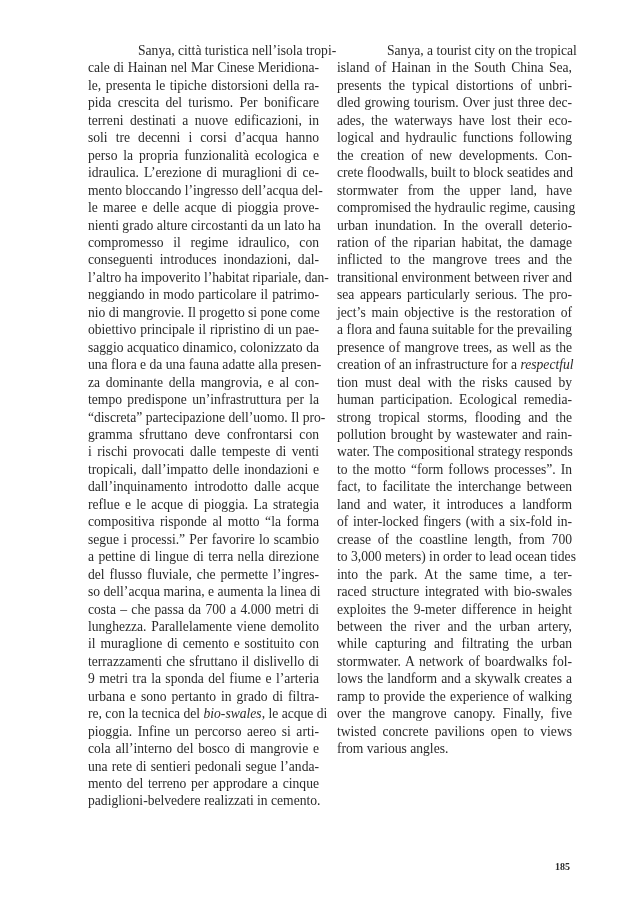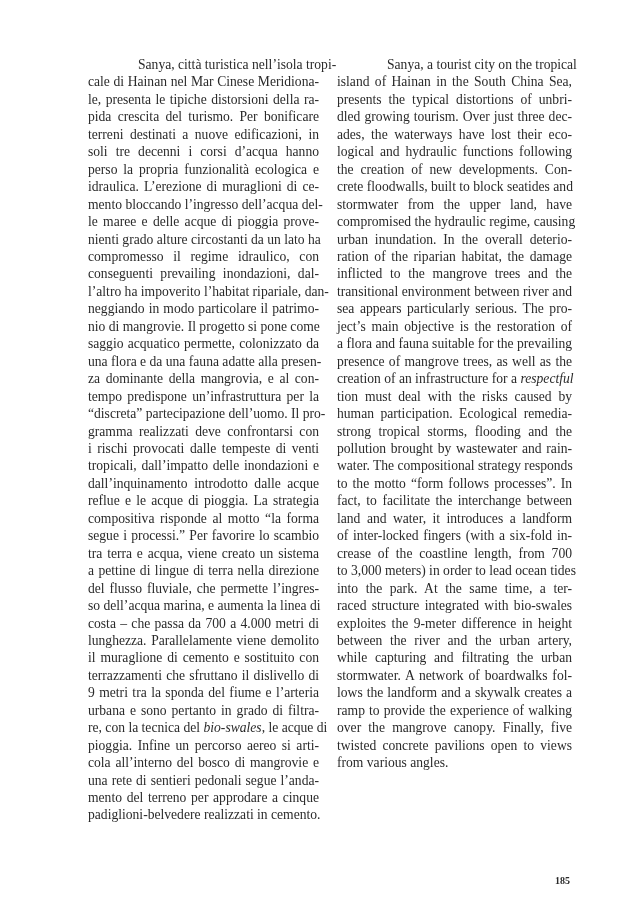--- a/index.html
+++ b/index.html
@@ -1,17 +1,17 @@
 <!DOCTYPE html>
 <html><head>
 <meta charset="utf-8">
 <style>
   html, body { margin: 0; padding: 0; background: #ffffff; }
   body { width: 635px; height: 907px; position: relative; overflow: hidden; }
-  .page { position: absolute; left: 0; top: 16px; width: 635px; height: 813px; background: #fff; }
+  .page { position: absolute; left: 0; top: 2px; width: 635px; height: 813px; background: #fff; }
   .col {
     position: absolute;
     font-family: "Liberation Serif", "DejaVu Serif", serif;
     font-size: 13.6px;
     line-height: 17.45px;
     color: #2a2a2a;
     text-align: justify;
     hyphens: manual;
   }
   .col-it { left: 88px; top: 40px; width: 231px; }
@@ -36,37 +36,37 @@
       <span class="line">le, presenta le tipiche distorsioni della ra-</span>
       <span class="line">pida crescita del turismo. Per bonificare</span>
       <span class="line">terreni destinati a nuove edificazioni, in</span>
       <span class="line">soli tre decenni i corsi d’acqua hanno</span>
       <span class="line">perso la propria funzionalità ecologica e</span>
       <span class="line">idraulica. L’erezione di muraglioni di ce-</span>
       <span class="line">mento bloccando l’ingresso dell’acqua del-</span>
       <span class="line">le maree e delle acque di pioggia prove-</span>
       <span class="line">nienti grado alture circostanti da un lato ha</span>
       <span class="line">compromesso il regime idraulico, con</span>
-      <span class="line">conseguenti prevailing inondazioni, dal-</span>
+      <span class="line">conseguenti introduces inondazioni, dal-</span>
       <span class="line">l’altro ha impoverito l’habitat ripariale, dan-</span>
       <span class="line">neggiando in modo particolare il patrimo-</span>
       <span class="line">nio di mangrovie. Il progetto si pone come</span>
-      <span class="line">saggio acquatico permette, colonizzato da</span>
+      <span class="line">obiettivo principale il ripristino di un pae-</span>
+      <span class="line">saggio acquatico dinamico, colonizzato da</span>
       <span class="line">una flora e da una fauna adatte alla presen-</span>
       <span class="line">za dominante della mangrovia, e al con-</span>
       <span class="line">tempo predispone un’infrastruttura per la</span>
       <span class="line">“discreta” partecipazione dell’uomo. Il pro-</span>
-      <span class="line">gramma realizzati deve confrontarsi con</span>
+      <span class="line">gramma sfruttano deve confrontarsi con</span>
       <span class="line">i rischi provocati dalle tempeste di venti</span>
       <span class="line">tropicali, dall’impatto delle inondazioni e</span>
       <span class="line">dall’inquinamento introdotto dalle acque</span>
       <span class="line">reflue e le acque di pioggia. La strategia</span>
       <span class="line">compositiva risponde al motto “la forma</span>
       <span class="line">segue i processi.” Per favorire lo scambio</span>
-      <span class="line">tra terra e acqua, viene creato un sistema</span>
       <span class="line">a pettine di lingue di terra nella direzione</span>
       <span class="line">del flusso fluviale, che permette l’ingres-</span>
       <span class="line">so dell’acqua marina, e aumenta la linea di</span>
       <span class="line">costa – che passa da 700 a 4.000 metri di</span>
       <span class="line">lunghezza. Parallelamente viene demolito</span>
       <span class="line">il muraglione di cemento e sostituito con</span>
       <span class="line">terrazzamenti che sfruttano il dislivello di</span>
       <span class="line">9 metri tra la sponda del fiume e l’arteria</span>
       <span class="line">urbana e sono pertanto in grado di filtra-</span>
       <span class="line"><span>re, con la tecnica del </span><em>bio-swales</em><span>, le acque di</span></span>

